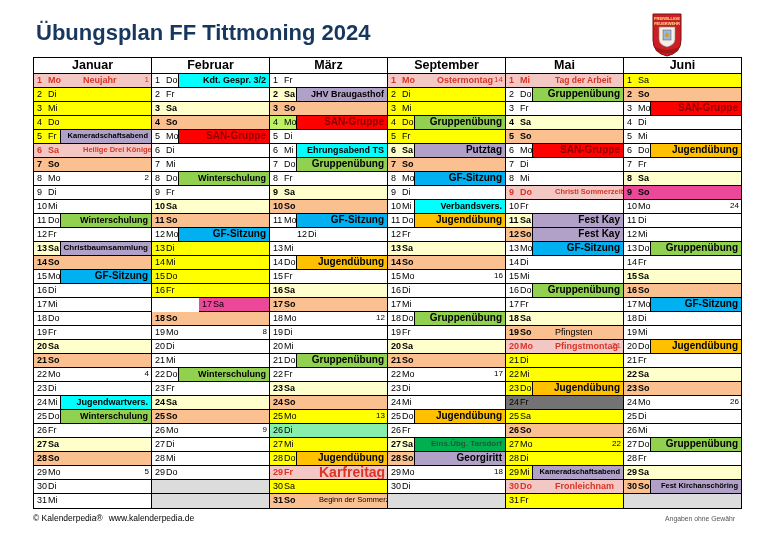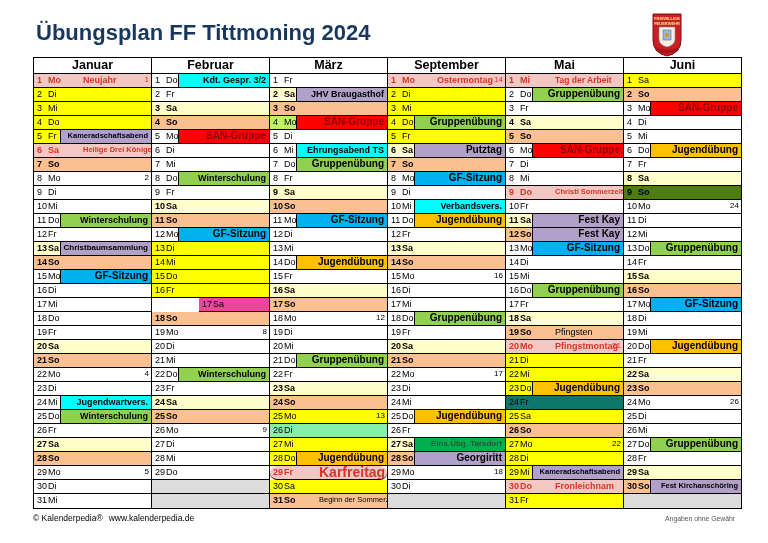--- a/index.html
+++ b/index.html
@@ -141,38 +141,38 @@
       <div class="row" style="background: rgb(255, 255, 204);"><span class="num b">2</span><span class="wd b">Sa</span><div class="chip" style="background: rgb(177, 160, 199); color: rgb(0, 0, 0); font-size: 9px;">JHV Braugasthof</div></div>
       <div class="row" style="background: rgb(250, 192, 144);"><span class="num b">3</span><span class="wd b">So</span></div>
       <div class="row" style="background: #bef264;"><span class="num">4</span><span class="wd">Mo</span><div class="chip" style="background: rgb(255, 0, 0); color: rgb(139, 0, 0); font-size: 10px;">SAN-Gruppe</div></div>
       <div class="row" style="background: rgb(255, 255, 255);"><span class="num">5</span><span class="wd">Di</span></div>
       <div class="row" style="background: rgb(255, 255, 255);"><span class="num">6</span><span class="wd">Mi</span><div class="chip" style="background: rgb(0, 255, 255); color: rgb(0, 0, 0); font-size: 9px;">Ehrungsabend TS</div></div>
       <div class="row" style="background: rgb(255, 255, 255);"><span class="num">7</span><span class="wd">Do</span><div class="chip" style="background: rgb(146, 208, 80); color: rgb(0, 0, 0); font-size: 10px;">Gruppenübung</div></div>
       <div class="row" style="background: rgb(255, 255, 255);"><span class="num">8</span><span class="wd">Fr</span></div>
       <div class="row" style="background: rgb(255, 255, 204);"><span class="num b">9</span><span class="wd b">Sa</span></div>
       <div class="row" style="background: rgb(250, 192, 144);"><span class="num b">10</span><span class="wd b">So</span></div>
       <div class="row" style="background: rgb(255, 255, 255);"><span class="num">11</span><span class="wd">Mo</span><div class="chip" style="background: rgb(0, 176, 240); color: rgb(0, 0, 0); font-size: 10px;">GF-Sitzung</div></div>
-      <div class="row" style="background: rgb(255, 255, 255);"><span class="num">12</span><span class="wd">Di</span></div>
+      <div class="row" style="background: rgb(255, 255, 255); padding-left: 24px;"><span class="num">12</span><span class="wd">Di</span></div>
       <div class="row" style="background: rgb(255, 255, 255);"><span class="num">13</span><span class="wd">Mi</span></div>
       <div class="row" style="background: rgb(255, 255, 255);"><span class="num">14</span><span class="wd">Do</span><div class="chip" style="background: rgb(255, 192, 0); color: rgb(0, 0, 0); font-size: 10px;">Jugendübung</div></div>
       <div class="row" style="background: rgb(255, 255, 255);"><span class="num">15</span><span class="wd">Fr</span></div>
       <div class="row" style="background: rgb(255, 255, 204);"><span class="num b">16</span><span class="wd b">Sa</span></div>
       <div class="row" style="background: rgb(250, 192, 144);"><span class="num b">17</span><span class="wd b">So</span></div>
       <div class="row" style="background: rgb(255, 255, 255);"><span class="num">18</span><span class="wd">Mo</span><span class="wk">12</span></div>
       <div class="row" style="background: rgb(255, 255, 255);"><span class="num">19</span><span class="wd">Di</span></div>
       <div class="row" style="background: rgb(255, 255, 255);"><span class="num">20</span><span class="wd">Mi</span></div>
       <div class="row" style="background: rgb(255, 255, 255);"><span class="num">21</span><span class="wd">Do</span><div class="chip" style="background: rgb(146, 208, 80); color: rgb(0, 0, 0); font-size: 10px;">Gruppenübung</div></div>
       <div class="row" style="background: rgb(255, 255, 255);"><span class="num">22</span><span class="wd">Fr</span></div>
       <div class="row" style="background: rgb(255, 255, 204);"><span class="num b">23</span><span class="wd b">Sa</span></div>
       <div class="row" style="background: rgb(250, 192, 144);"><span class="num b">24</span><span class="wd b">So</span></div>
       <div class="row" style="background: rgb(255, 255, 0);"><span class="num">25</span><span class="wd">Mo</span><span class="wk">13</span></div>
       <div class="row" style="background: #86efac;"><span class="num">26</span><span class="wd">Di</span></div>
       <div class="row" style="background: rgb(255, 255, 0);"><span class="num">27</span><span class="wd">Mi</span></div>
       <div class="row" style="background: rgb(255, 255, 0);"><span class="num">28</span><span class="wd">Do</span><div class="chip" style="background: rgb(255, 192, 0); color: rgb(0, 0, 0); font-size: 10px;">Jugendübung</div></div>
-      <div class="row" style="background: rgb(243, 200, 196); border-radius: 7px;"><span class="num b" style="color: rgb(217, 52, 37);">29</span><span class="wd b" style="color: rgb(217, 52, 37);">Fr</span><span class="note" style="font-size: 14px; color: rgb(217, 52, 37); font-weight: bold;">Karfreitag</span></div>
+      <div class="row" style="background: rgb(243, 200, 196);"><span class="num b" style="color: rgb(217, 52, 37);">29</span><span class="wd b" style="color: rgb(217, 52, 37);">Fr</span><span class="note" style="font-size: 14px; color: rgb(217, 52, 37); font-weight: bold;">Karfreitag</span></div>
       <div class="row" style="background: rgb(255, 255, 0);"><span class="num">30</span><span class="wd">Sa</span></div>
       <div class="row" style="background: rgb(250, 192, 144);"><span class="num b">31</span><span class="wd b">So</span><span class="note" style="font-size: 7.5px; color: rgb(0, 0, 0);">Beginn der Sommerzeit</span></div>
     </div>
     <div class="month">
       <div class="mhead">September</div>
       <div class="row" style="background: rgb(243, 200, 196);"><span class="num b" style="color: rgb(217, 52, 37);">1</span><span class="wd b" style="color: rgb(217, 52, 37);">Mo</span><span class="note" style="font-size: 9px; color: rgb(217, 52, 37); font-weight: bold;">Ostermontag</span><span class="wk" style="color: rgb(217, 52, 37);">14</span></div>
       <div class="row" style="background: rgb(255, 255, 0);"><span class="num">2</span><span class="wd">Di</span></div>
       <div class="row" style="background: rgb(255, 255, 0);"><span class="num">3</span><span class="wd">Mi</span></div>
       <div class="row" style="background: rgb(255, 255, 0);"><span class="num">4</span><span class="wd">Do</span><div class="chip" style="background: rgb(146, 208, 80); color: rgb(0, 0, 0); font-size: 10px;">Gruppenübung</div></div>
       <div class="row" style="background: rgb(255, 255, 0);"><span class="num">5</span><span class="wd">Fr</span></div>
@@ -221,40 +221,40 @@
       <div class="row" style="background: rgb(255, 255, 255);"><span class="num">14</span><span class="wd">Di</span></div>
       <div class="row" style="background: rgb(255, 255, 255);"><span class="num">15</span><span class="wd">Mi</span></div>
       <div class="row" style="background: rgb(255, 255, 255);"><span class="num">16</span><span class="wd">Do</span><div class="chip" style="background: rgb(146, 208, 80); color: rgb(0, 0, 0); font-size: 10px;">Gruppenübung</div></div>
       <div class="row" style="background: rgb(255, 255, 255);"><span class="num">17</span><span class="wd">Fr</span></div>
       <div class="row" style="background: rgb(255, 255, 204);"><span class="num b">18</span><span class="wd b">Sa</span></div>
       <div class="row" style="background: rgb(250, 192, 144);"><span class="num b">19</span><span class="wd b">So</span><span class="note" style="font-size: 9px; color: rgb(0, 0, 0);">Pfingsten</span></div>
       <div class="row" style="background: rgb(243, 200, 196);"><span class="num b" style="color: rgb(217, 52, 37);">20</span><span class="wd b" style="color: rgb(217, 52, 37);">Mo</span><span class="note" style="font-size: 9px; color: rgb(217, 52, 37); font-weight: bold;">Pfingstmontag</span><span class="wk" style="color: rgb(217, 52, 37);">21</span></div>
       <div class="row" style="background: rgb(255, 255, 0);"><span class="num">21</span><span class="wd">Di</span></div>
       <div class="row" style="background: rgb(255, 255, 0);"><span class="num">22</span><span class="wd">Mi</span></div>
       <div class="row" style="background: rgb(255, 255, 0);"><span class="num">23</span><span class="wd">Do</span><div class="chip" style="background: rgb(255, 192, 0); color: rgb(0, 0, 0); font-size: 10px;">Jugendübung</div></div>
-      <div class="row" style="background: #0f766e;"><span class="num">24</span><span class="wd">Fr</span></div>
+      <div class="row" style="background: #737373;"><span class="num">24</span><span class="wd">Fr</span></div>
       <div class="row" style="background: rgb(255, 255, 0);"><span class="num">25</span><span class="wd">Sa</span></div>
       <div class="row" style="background: rgb(250, 192, 144);"><span class="num b">26</span><span class="wd b">So</span></div>
       <div class="row" style="background: rgb(255, 255, 0);"><span class="num">27</span><span class="wd">Mo</span><span class="wk">22</span></div>
       <div class="row" style="background: rgb(255, 255, 0);"><span class="num">28</span><span class="wd">Di</span></div>
       <div class="row" style="background: rgb(255, 255, 0);"><span class="num">29</span><span class="wd">Mi</span><div class="chip" style="background: rgb(177, 160, 199); color: rgb(0, 0, 0); font-size: 7.5px;">Kameradschaftsabend</div></div>
       <div class="row" style="background: rgb(243, 200, 196);"><span class="num b" style="color: rgb(217, 52, 37);">30</span><span class="wd b" style="color: rgb(217, 52, 37);">Do</span><span class="note" style="font-size: 9px; color: rgb(217, 52, 37); font-weight: bold;">Fronleichnam</span></div>
       <div class="row" style="background: rgb(255, 255, 0);"><span class="num">31</span><span class="wd">Fr</span></div>
     </div>
     <div class="month">
       <div class="mhead">Juni</div>
       <div class="row" style="background: rgb(255, 255, 0);"><span class="num">1</span><span class="wd">Sa</span></div>
       <div class="row" style="background: rgb(250, 192, 144);"><span class="num b">2</span><span class="wd b">So</span></div>
       <div class="row" style="background: rgb(255, 255, 255);"><span class="num">3</span><span class="wd">Mo</span><div class="chip" style="background: rgb(255, 0, 0); color: rgb(139, 0, 0); font-size: 10px;">SAN-Gruppe</div></div>
       <div class="row" style="background: rgb(255, 255, 255);"><span class="num">4</span><span class="wd">Di</span></div>
       <div class="row" style="background: rgb(255, 255, 255);"><span class="num">5</span><span class="wd">Mi</span></div>
       <div class="row" style="background: rgb(255, 255, 255);"><span class="num">6</span><span class="wd">Do</span><div class="chip" style="background: rgb(255, 192, 0); color: rgb(0, 0, 0); font-size: 10px;">Jugendübung</div></div>
       <div class="row" style="background: rgb(255, 255, 255);"><span class="num">7</span><span class="wd">Fr</span></div>
       <div class="row" style="background: rgb(255, 255, 204);"><span class="num b">8</span><span class="wd b">Sa</span></div>
-      <div class="row" style="background: #4d7c0f;"><span class="num b">9</span><span class="wd b">So</span></div>
+      <div class="row" style="background: #ec4899;"><span class="num b">9</span><span class="wd b">So</span></div>
       <div class="row" style="background: rgb(255, 255, 255);"><span class="num">10</span><span class="wd">Mo</span><span class="wk">24</span></div>
       <div class="row" style="background: rgb(255, 255, 255);"><span class="num">11</span><span class="wd">Di</span></div>
       <div class="row" style="background: rgb(255, 255, 255);"><span class="num">12</span><span class="wd">Mi</span></div>
       <div class="row" style="background: rgb(255, 255, 255);"><span class="num">13</span><span class="wd">Do</span><div class="chip" style="background: rgb(146, 208, 80); color: rgb(0, 0, 0); font-size: 10px;">Gruppenübung</div></div>
       <div class="row" style="background: rgb(255, 255, 255);"><span class="num">14</span><span class="wd">Fr</span></div>
       <div class="row" style="background: rgb(255, 255, 204);"><span class="num b">15</span><span class="wd b">Sa</span></div>
       <div class="row" style="background: rgb(250, 192, 144);"><span class="num b">16</span><span class="wd b">So</span></div>
       <div class="row" style="background: rgb(255, 255, 255);"><span class="num">17</span><span class="wd">Mo</span><div class="chip" style="background: rgb(0, 176, 240); color: rgb(0, 0, 0); font-size: 10px;">GF-Sitzung</div></div>
       <div class="row" style="background: rgb(255, 255, 255);"><span class="num">18</span><span class="wd">Di</span></div>
       <div class="row" style="background: rgb(255, 255, 255);"><span class="num">19</span><span class="wd">Mi</span></div>

